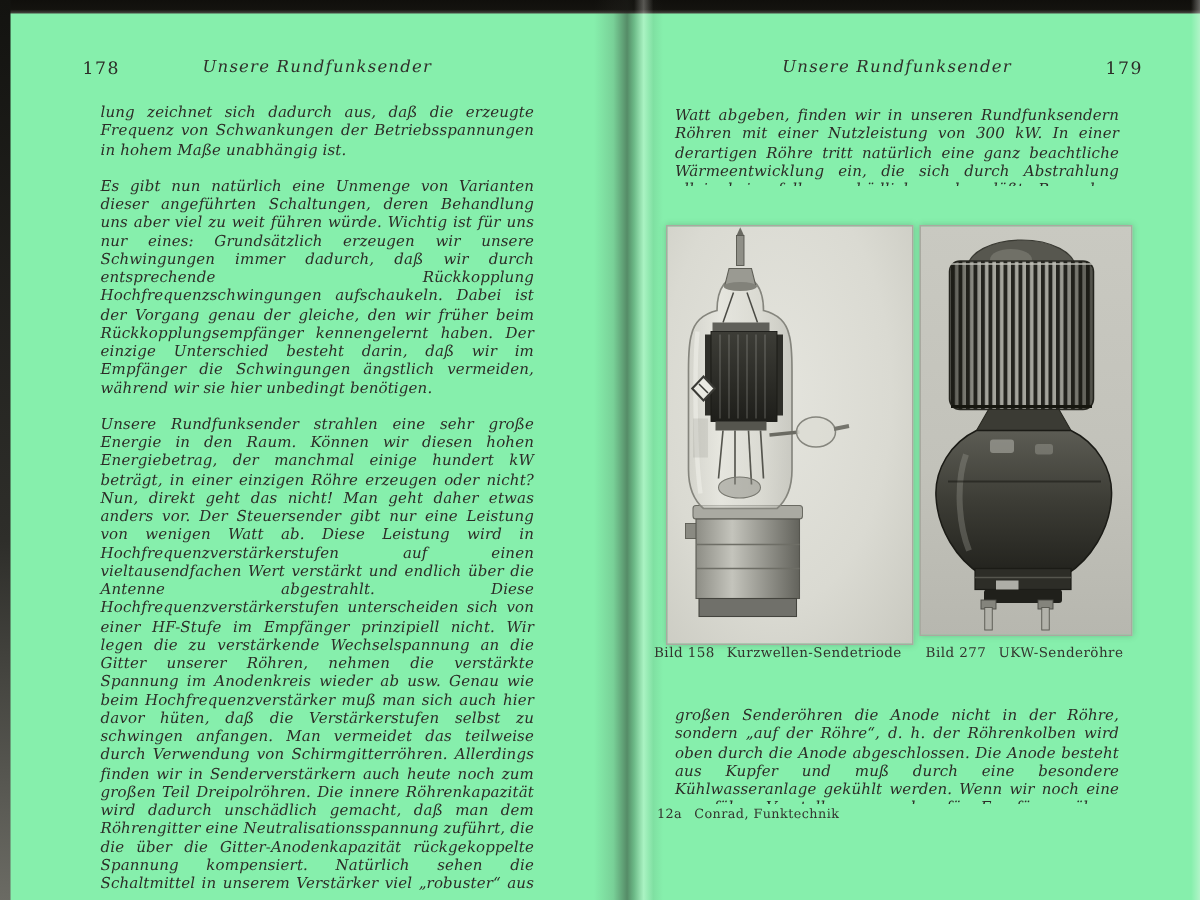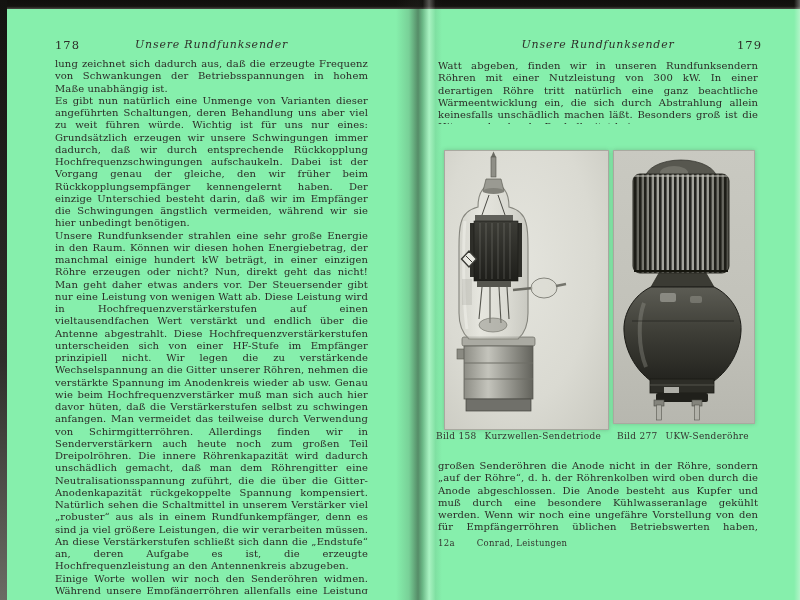--- a/index.html
+++ b/index.html
@@ -16,39 +16,39 @@
           background:linear-gradient(90deg,rgba(50,50,45,0) 0%,rgba(50,50,45,0.16) 28%,
                      rgba(32,32,28,0.48) 48%,rgba(32,32,28,0.26) 58%,
                      rgba(252,252,246,0.30) 72%,rgba(50,50,45,0.08) 86%,rgba(50,50,45,0) 100%);}
   
   .runhead{position:absolute;top:38px;font-style:italic;font-size:11px;letter-spacing:0.8px;
            text-align:center;color:#2e2e29;}
   .pagenum{position:absolute;top:38px;font-size:11.5px;letter-spacing:1px;color:#2c2c27;}
   
   .body{position:absolute;font-size:10px;line-height:12.25px;text-align:justify;
         letter-spacing:0.1px;color:#2c2c27;overflow:hidden;hyphens:auto;}
-  .body p{margin:0;}
+  .body p{margin:12px;font-style:italic;}
   #left-body{left:55px;top:58px;width:313px;height:536px;}
   #right-top{left:438px;top:60px;width:320px;height:64px;}
   #right-bottom{left:438px;top:460px;width:320px;height:76px;}
   
   .fig{position:absolute;border:1px solid #a9a9a0;box-shadow:0 0 4px rgba(60,60,55,0.25);}
   #fig1{left:444px;top:150px;width:163px;height:278px;
         background:radial-gradient(ellipse at 45% 40%,#e4e4dd 0%,#dadad2 60%,#c9c9c0 100%);}
   #fig2{left:613px;top:150px;width:140px;height:272px;
         background:linear-gradient(180deg,#c9c9c1 0%,#c2c2ba 60%,#b7b7af 100%);}
   .fig svg{display:block;}
   .caption{position:absolute;top:431px;font-size:9px;letter-spacing:0.3px;color:#33332e;
            text-align:center;white-space:nowrap;}
   #cap1{left:436px;width:160px;}
   #cap2{left:613px;width:140px;}
   .caption .figlabel{margin-right:8px;}
   
   .footer{position:absolute;left:438px;top:538px;font-size:8.5px;letter-spacing:0.3px;color:#34342f;}
-  .footer .sig{margin-right:22px;}
+  .footer .sig{margin-right:8px;}
 </style>
 </head>
 <body>
 
 <div id="scan">
 
   <div class="edge-top"></div>
   <div class="edge-left"></div>
   <div class="edge-right"></div>
   <div class="gutter"></div>
@@ -199,17 +199,17 @@
     </div>
     <div class="caption" id="cap2">
       <span class="figlabel">Bild 277</span><span>UKW-Senderöhre</span>
     </div>
 
     <div class="body" id="right-bottom">
       <p>großen Senderöhren die Anode nicht in der Röhre, sondern „auf der Röhre“, d. h. der Röhrenkolben wird oben durch die Anode abgeschlossen. Die Anode besteht aus Kupfer und muß durch eine besondere Kühlwasseranlage gekühlt werden. Wenn wir noch eine ungefähre Vorstellung von den für Empfängerröhren üblichen Betriebswerten haben, können wir uns die Unterschiede zwischen</p>
     </div>
 
     <div class="footer">
-      <span class="sig">12a</span><span>Conrad, Leistungen</span>
+      <span class="sig">12a</span><span>Conrad, Funktechnik</span>
     </div>
   </div>
 
 </div>
 
 </body></html>

